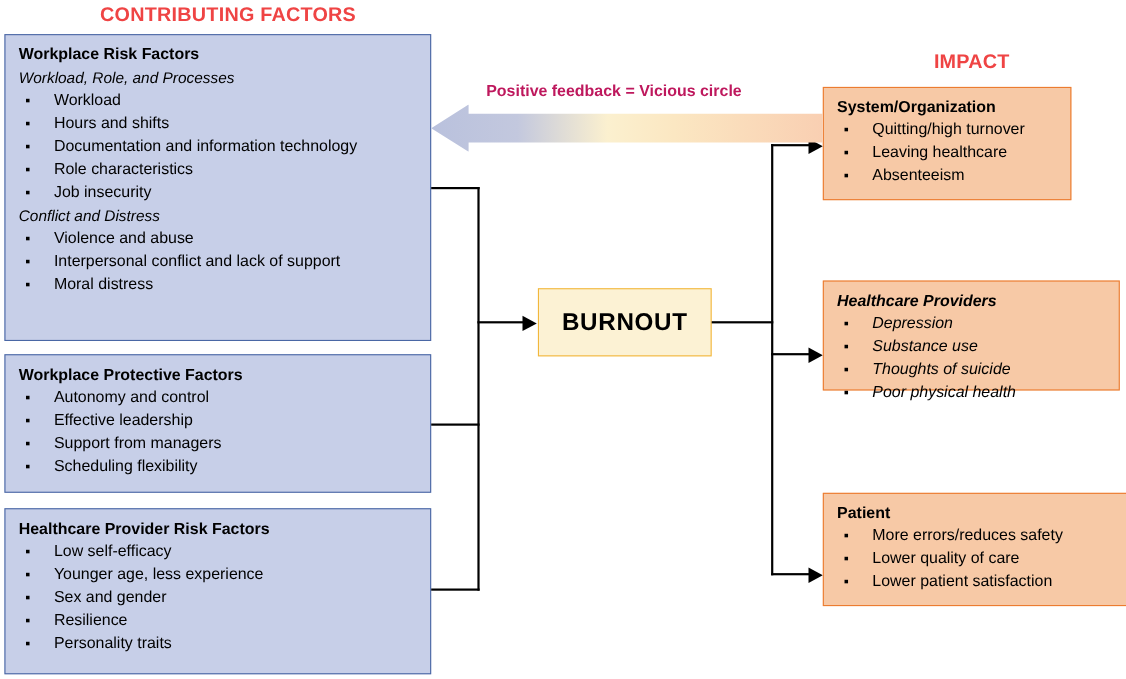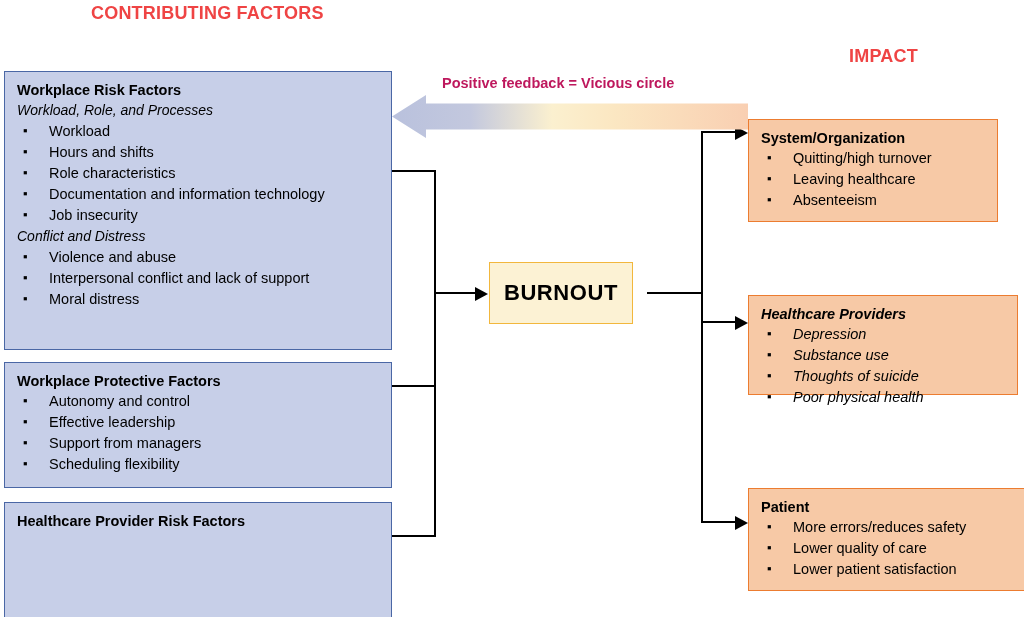--- a/index.html
+++ b/index.html
@@ -30,21 +30,20 @@
     white-space: nowrap;
   }
   #hdr-contributing { left: 91px; top: 3px; }
   #hdr-impact { left: 849px; top: 46px; }
 
   
   .box {
     position: absolute;
     box-sizing: border-box;
     padding: 8px 6px 8px 12px;
-    margin-top: 40px;
   }
   .box-blue {
     background: #c7cfe8;
     border: 1.6px solid #4a67a5;
   }
   .box-orange {
     background: #f7c9a6;
     border: 1.6px solid #ec7c30;
   }
   .box-title {
@@ -88,34 +87,34 @@
   }
   #box-workplace-protective {
     left: 4px; top: 322px; width: 388px; height: 126px;
   }
   #box-provider-risk {
     left: 4px; top: 462px; width: 388px; height: 151px;
   }
 
   
   #box-system {
-    left: 748px; top: 79px; width: 250px; height: 103px;
+    left: 748px; top: 79px; width: 226px; height: 103px;
   }
   #box-providers {
     left: 748px; top: 255px; width: 270px; height: 100px; font-style: italic;
   }
   #box-patient {
     left: 748px; top: 448px; width: 294px; height: 103px;
   }
 
   
   #box-burnout {
     position: absolute;
     left: 489px; top: 262px;
-    width: 144px; height: 62px;
+    width: 158px; height: 62px;
     box-sizing: border-box;
     background: #fcf2d4;
     border: 1.8px solid #f2b73c;
     display: flex;
     align-items: center;
     justify-content: center;
   }
   #burnout-label {
     font-size: 22px;
     font-weight: bold;
@@ -162,22 +161,22 @@
   <div class="section-header" id="hdr-contributing">CONTRIBUTING FACTORS</div>
 
   <div class="section-header" id="hdr-impact">IMPACT</div>
 
   <div class="box box-blue" id="box-workplace-risk">
     <div class="box-title">Workplace Risk Factors</div>
     <div class="box-subtitle">Workload, Role, and Processes</div>
     <ul class="bullets">
       <li>Workload</li>
       <li>Hours and shifts</li>
+      <li>Documentation and information technology</li>
       <li>Role characteristics</li>
-      <li>Documentation and information technology</li>
       <li>Job insecurity</li>
     </ul>
     <div class="box-subtitle">Conflict and Distress</div>
     <ul class="bullets">
       <li>Violence and abuse</li>
       <li>Interpersonal conflict and lack of support</li>
       <li>Moral distress</li>
     </ul>
   </div>
 
@@ -186,20 +185,27 @@
     <ul class="bullets">
       <li>Autonomy and control</li>
       <li>Effective leadership</li>
       <li>Support from managers</li>
       <li>Scheduling flexibility</li>
     </ul>
   </div>
 
   <div class="box box-blue" id="box-provider-risk">
     <div class="box-title">Healthcare Provider Risk Factors</div>
+    <ul class="bullets">
+      <li>Low self-efficacy</li>
+      <li>Younger age, less experience</li>
+      <li>Sex and gender</li>
+      <li>Resilience</li>
+      <li>Personality traits</li>
+    </ul>
   </div>
 
   <div class="conn conn-h" style="left:392px; top:170px; width:44px;"></div>
 
   <div class="conn conn-h" style="left:392px; top:385px; width:44px;"></div>
 
   <div class="conn conn-h" style="left:392px; top:535px; width:44px;"></div>
 
   <div class="conn conn-v" style="left:433.6px; top:170px; height:367px;"></div>
 

